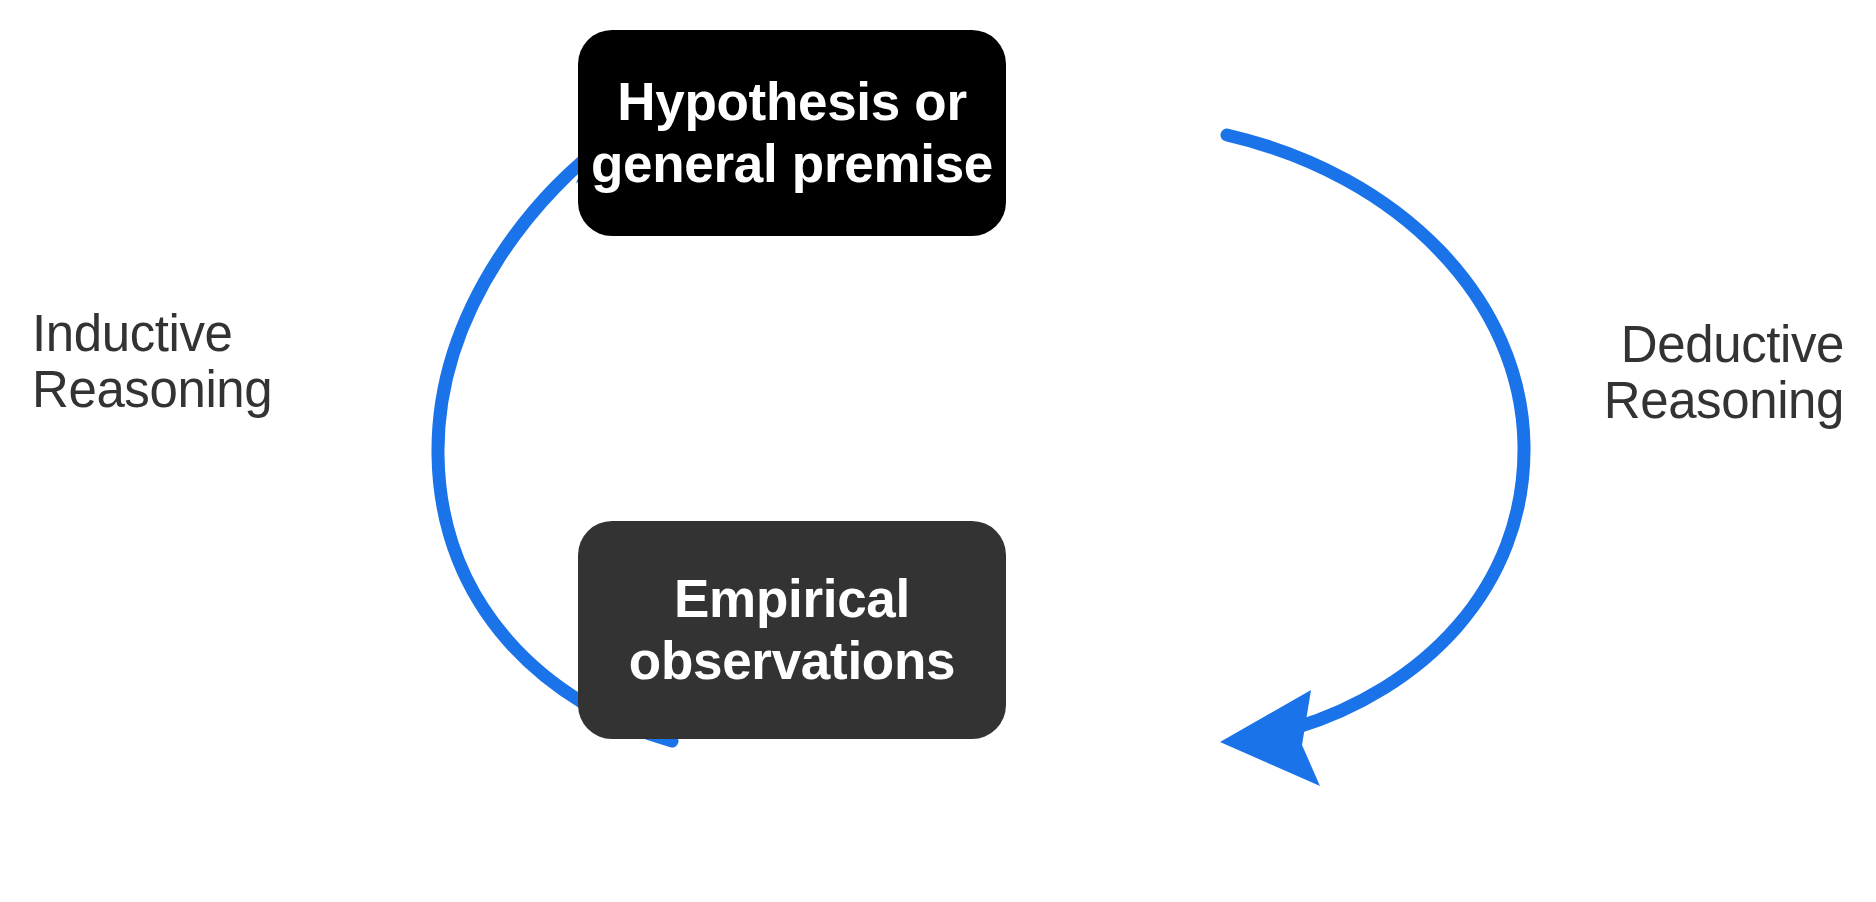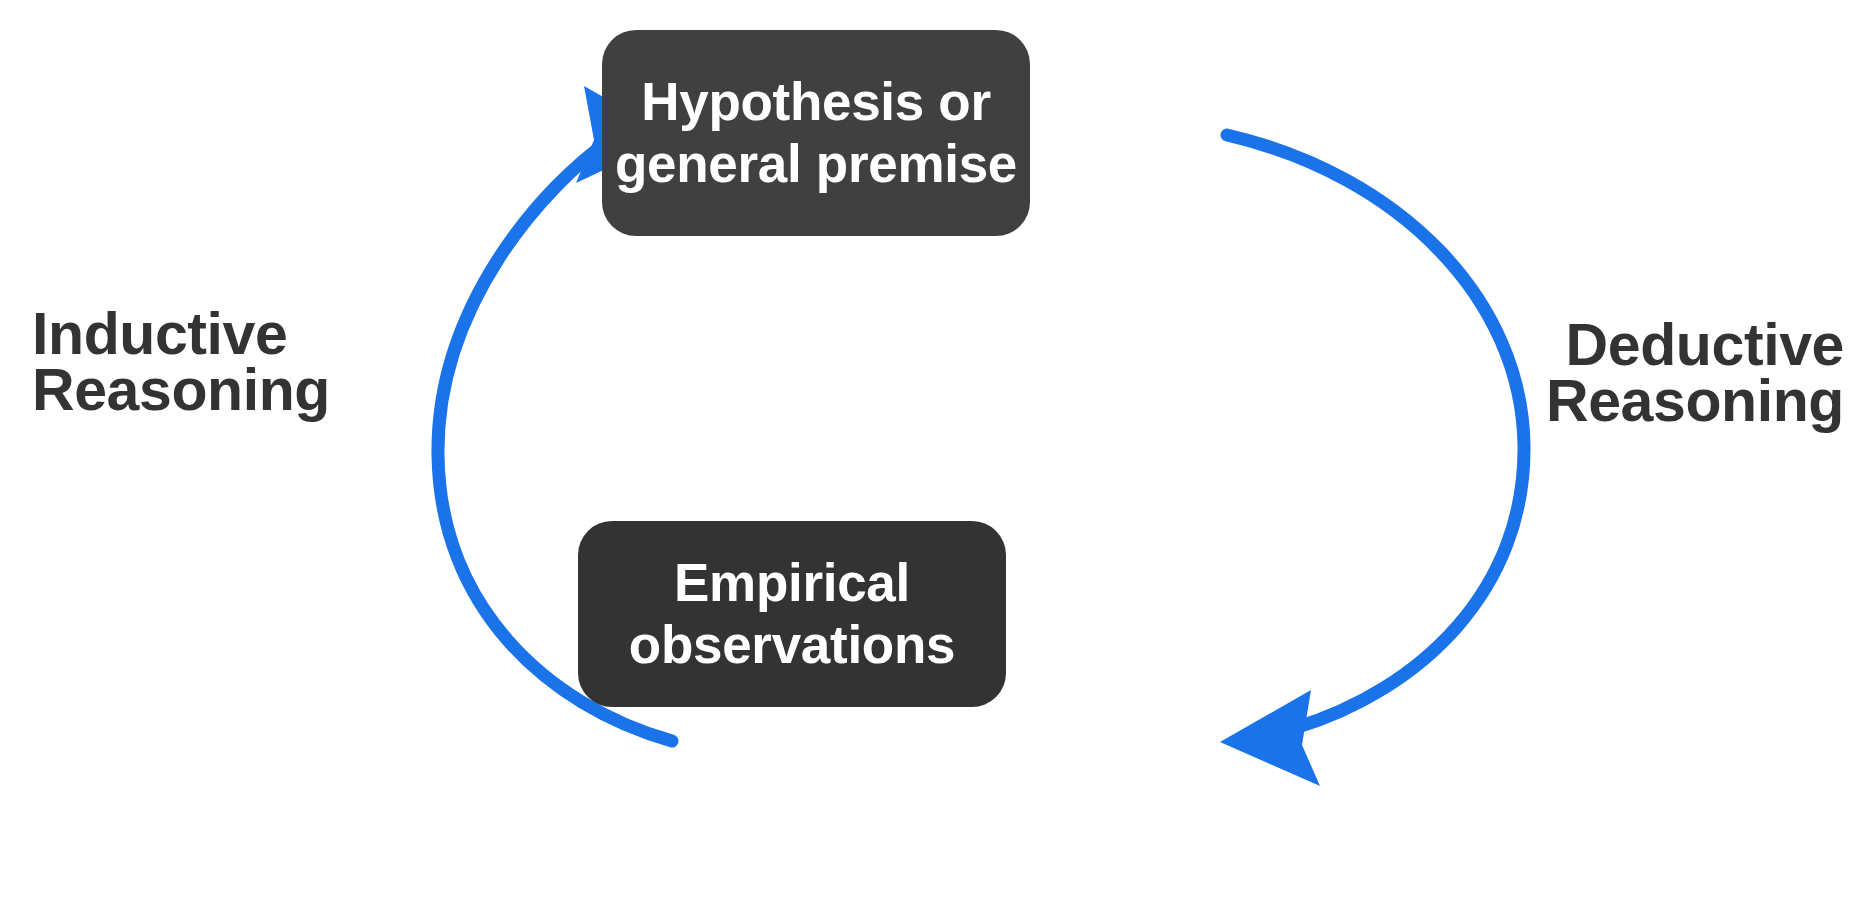--- a/index.html
+++ b/index.html
@@ -38,23 +38,23 @@
   }
   .node-label {
     font-weight: bold;
     font-size: 53px;
     line-height: 62px;
     letter-spacing: -0.3px;
     white-space: pre-line;
   }
   .side-label {
     position: absolute;
-    font-size: 59px;
+    font-size: 51px;
     line-height: 56px;
-    font-weight: bold;
+    font-weight: normal;
     letter-spacing: -0.4px;
     white-space: pre-line;
   }
   #label-inductive {
     left: 32px;
     top: 306px;
     text-align: left;
   }
   #label-deductive {
     right: 32px;
@@ -65,42 +65,42 @@
   #node-hypothesis {
     left: 578px;
     top: 30px;
     width: 428px;
     height: 206px;
   }
   #node-empirical {
     left: 578px;
     top: 521px;
     width: 428px;
-    height: 186px;
+    height: 218px;
   }
 </style>
 </head>
 <body>
 
 <div id="diagram-canvas">
 
   <svg id="cycle-svg" viewBox="0 0 1876 902">
 
     <g>
       <path d="M 1227 135 C 1400 175 1522 300 1524 445 C 1526 590 1420 690 1295 728" fill="none" stroke="#1a73e8" stroke-width="13" stroke-linecap="round"></path>
       <polygon points="1220,742 1311,690 1302,745 1320,786" fill="#1a73e8"></polygon>
     </g>
 
     <g>
       <path d="M 672 741 C 545 705 440 605 438 455 C 436 305 545 185 610 140" fill="none" stroke="#1a73e8" stroke-width="13" stroke-linecap="round"></path>
       <polygon points="674,137 584,86 594,140 576,183" fill="#1a73e8"></polygon>
     </g>
   </svg>
 
-  <div class="node-box" id="node-hypothesis" style="background:#404040;margin-left:24px;">
+  <div class="node-box" id="node-hypothesis" style="background:#000000;">
     <span class="node-label" style="color:#ffffff;">Hypothesis or
 general premise</span>
   </div>
 
   <div class="node-box" id="node-empirical" style="background:#333333;">
     <span class="node-label" style="color:#ffffff;">Empirical
 observations</span>
   </div>
 
   <div class="side-label" id="label-inductive" style="color:#333333;">Inductive

